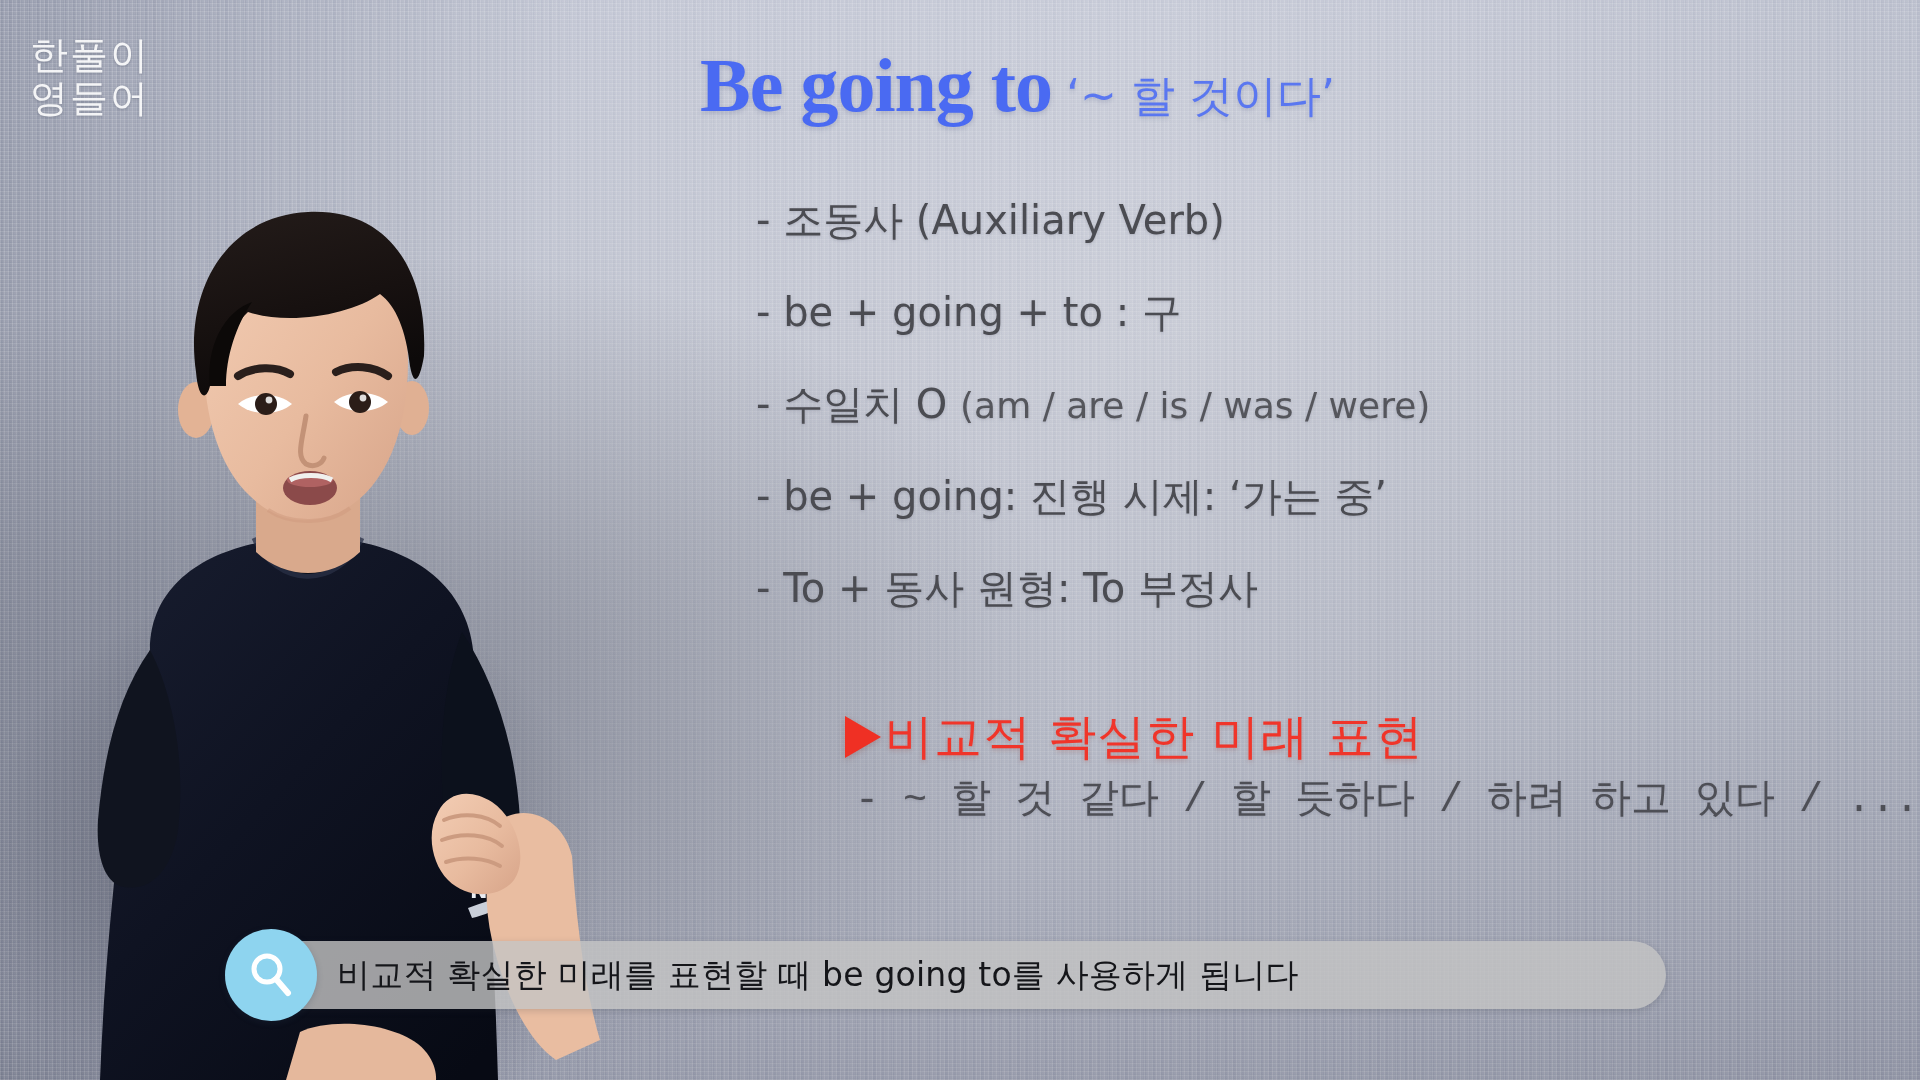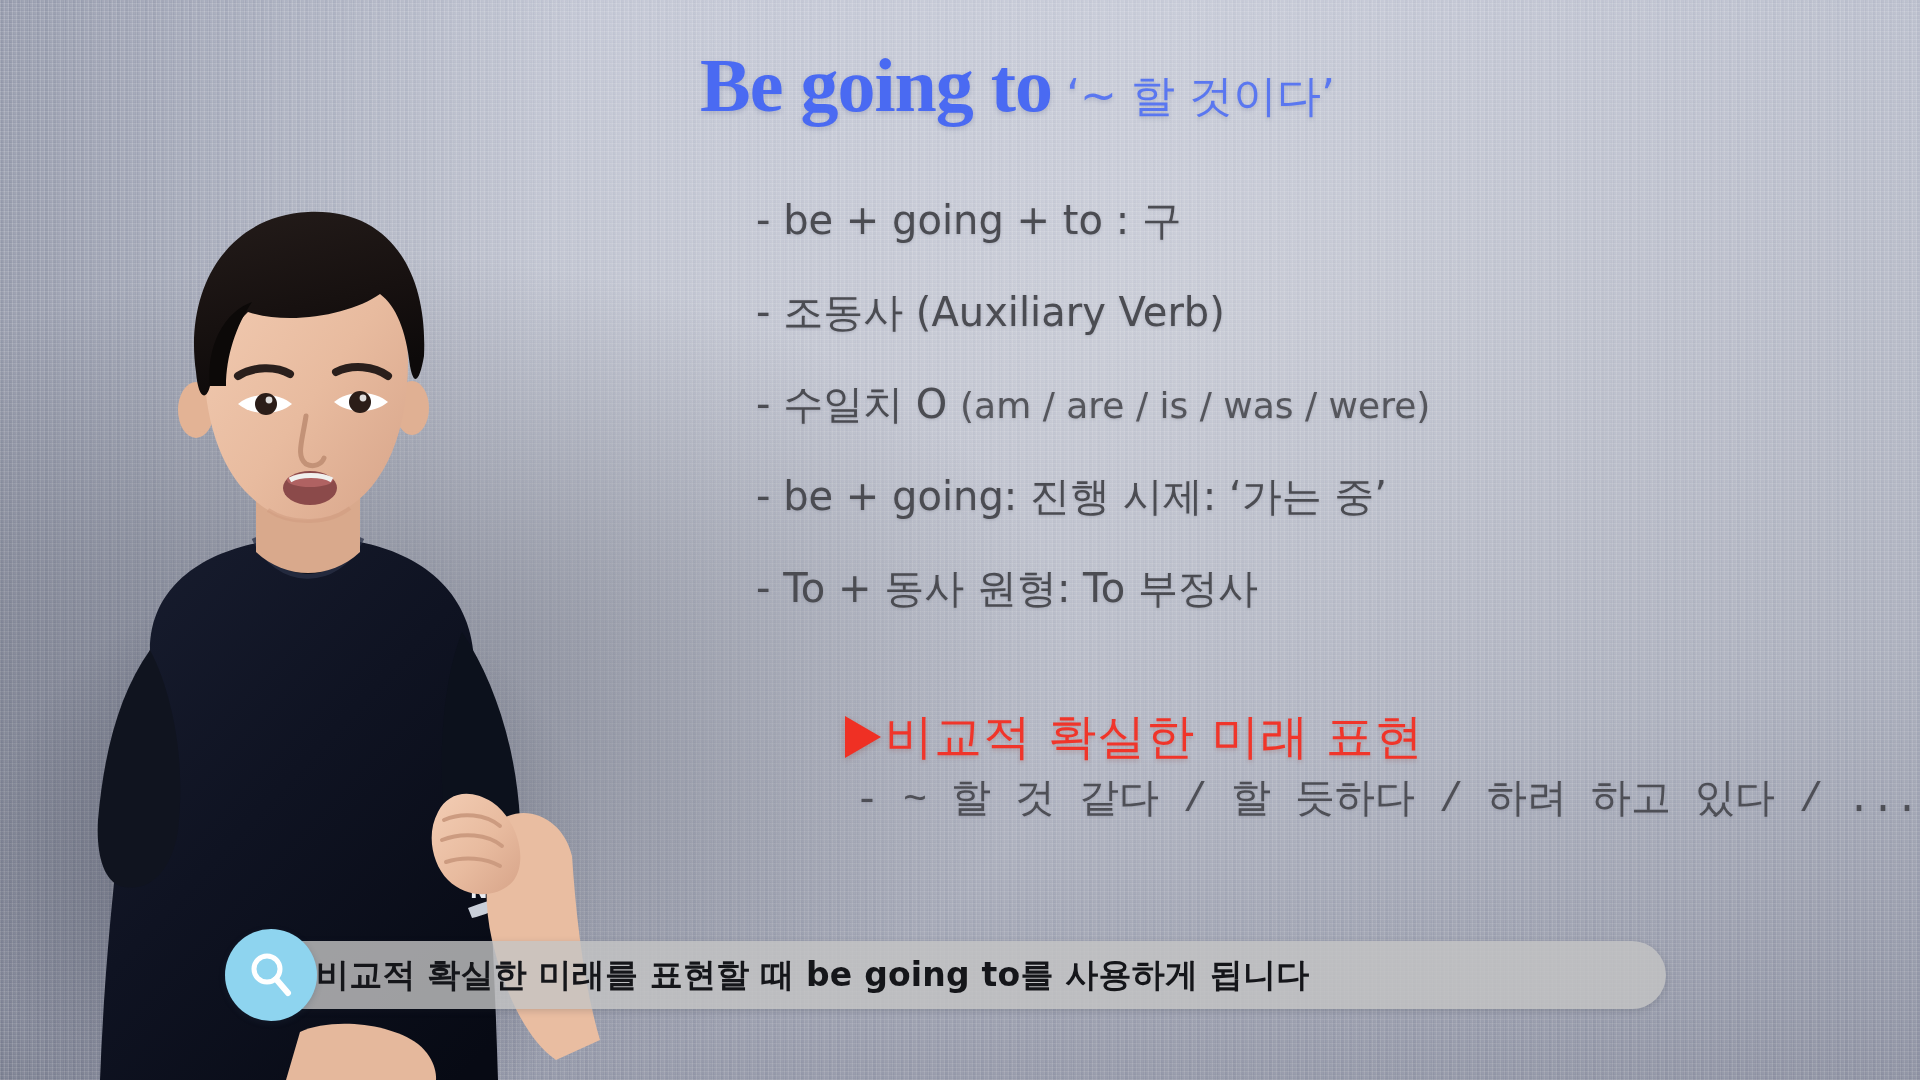--- a/index.html
+++ b/index.html
@@ -128,32 +128,36 @@
   .cap-icon {
     position:absolute; left:-33px; top:-12px;
     width:92px; height:92px;
     border-radius:50%;
     background:#8ed4ef;
     display:flex; align-items:center; justify-content:center;
     box-shadow:0 2px 6px rgba(40,60,80,.22);
   }
   .cap-icon svg { display:block; }
   .cap-text {
-    margin-left:58px;
-    font-size:33px; color:#15161a; font-weight:700;
+    margin-left:79px;
+    font-size:33px; color:#15161a; font-weight:400;
     font-family:"DejaVu Sans", sans-serif;
     white-space:nowrap;
     letter-spacing:.2px;
   }
 </style>
 </head>
 <body>
 
 <div id="stage">
 
+  <div class="logo">
+    <span class="row">한풀이</span>
+    <span class="row">영들어</span>
+  </div>
 
   <svg class="person" viewBox="0 0 620 900" preserveAspectRatio="xMinYMax meet">
     <defs>
       <linearGradient id="skin" x1="0" y1="0" x2="1" y2="1">
         <stop offset="0%" stop-color="#f3cdb4"></stop>
         <stop offset="55%" stop-color="#e8bb9f"></stop>
         <stop offset="100%" stop-color="#d7a489"></stop>
       </linearGradient>
       <linearGradient id="hair" x1="0" y1="0" x2="0.3" y2="1">
         <stop offset="0%" stop-color="#241c1a"></stop>
@@ -237,22 +241,22 @@
   </svg>
 
   <div class="slide">
 
     <div class="title-wrap">
       <span class="title-main">Be going to</span>
       <span class="title-sub">‘~ 할 것이다’</span>
     </div>
 
     <div class="bullets">
+      <div class="bullet">- 조동사 (Auxiliary Verb)</div>
       <div class="bullet">- be + going + to : 구</div>
-      <div class="bullet">- 조동사 (Auxiliary Verb)</div>
       <div class="bullet"><span>- 수일치 O </span><span class="sm">(am / are / is / was / were)</span></div>
       <div class="bullet">- be + going: 진행 시제: ‘가는 중’</div>
       <div class="bullet">- To + 동사 원형: To 부정사</div>
     </div>
 
     <div class="red-line">
       <span class="tri"></span>
       <span class="red-text">비교적 확실한 미래 표현</span>
     </div>
 

